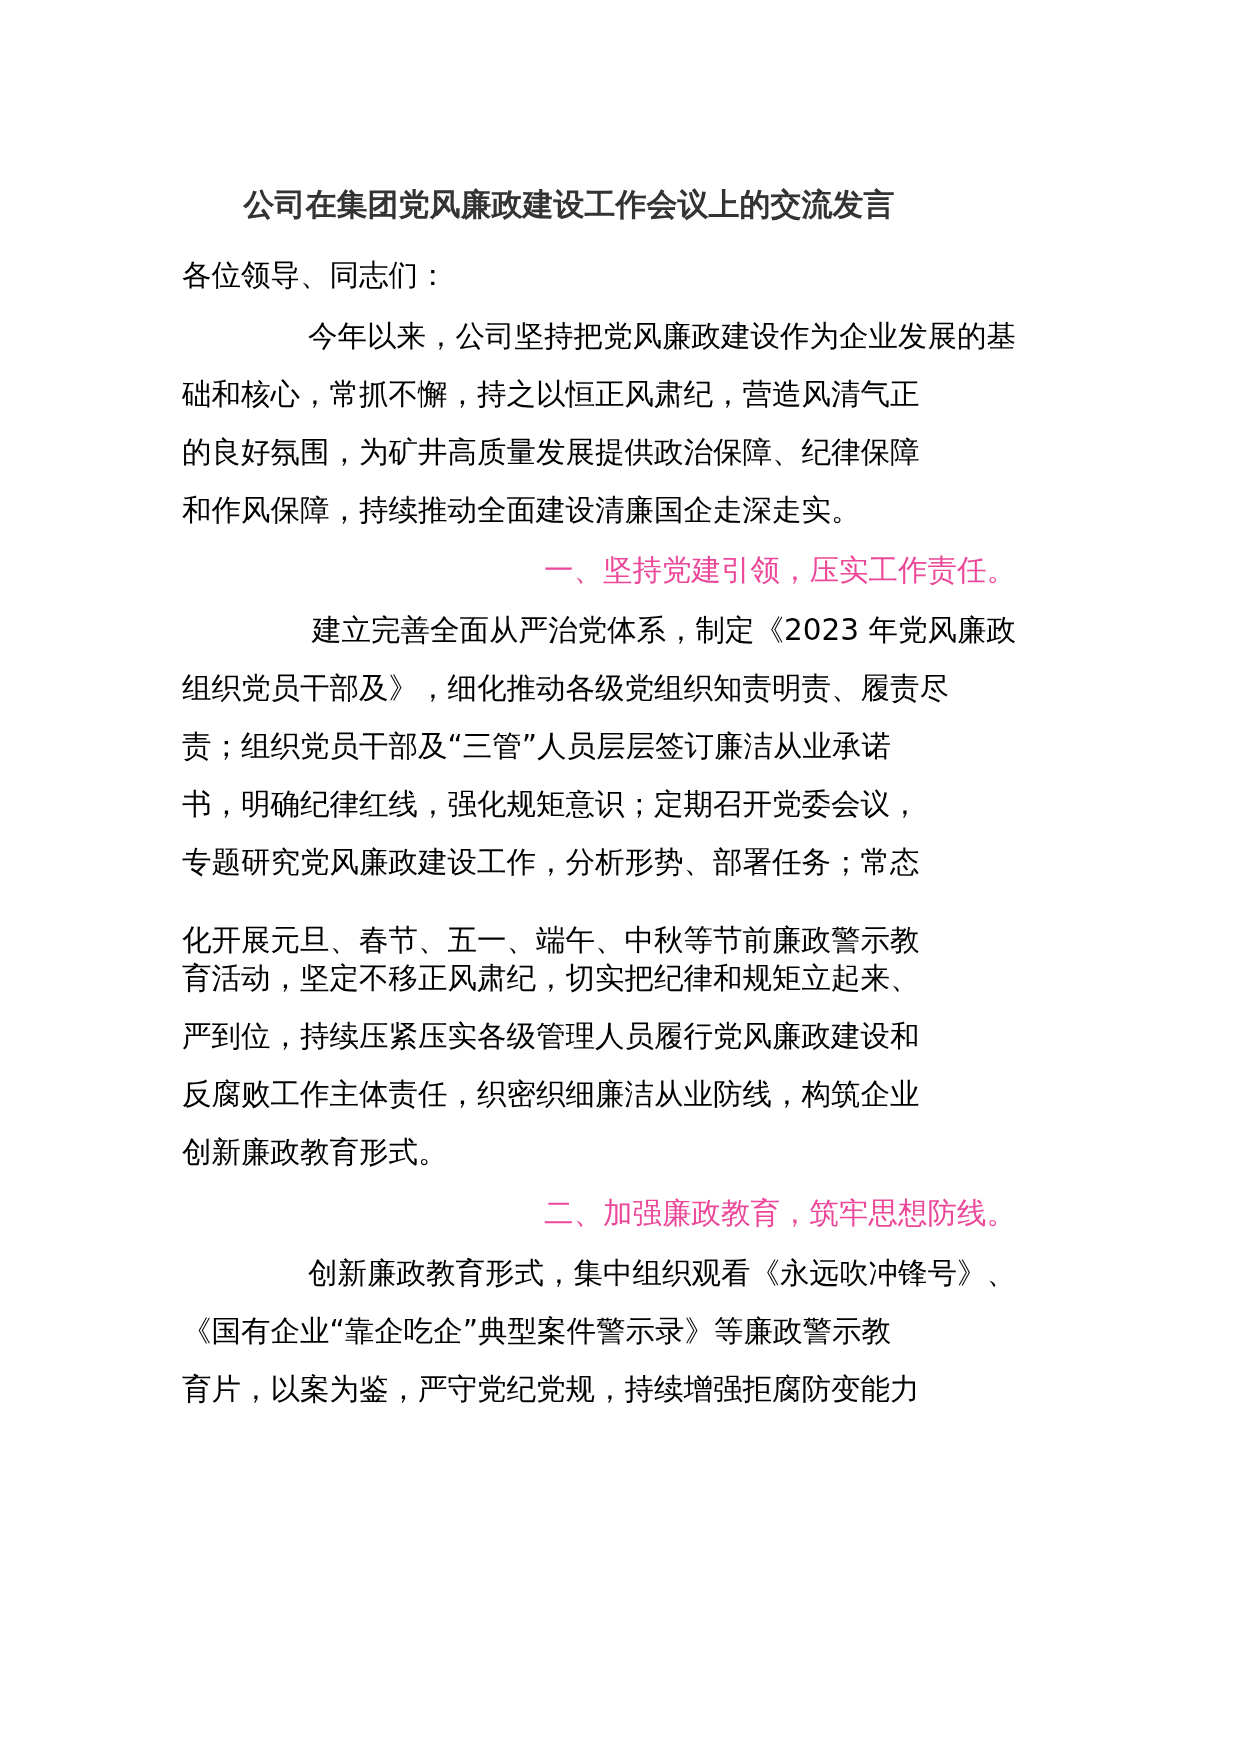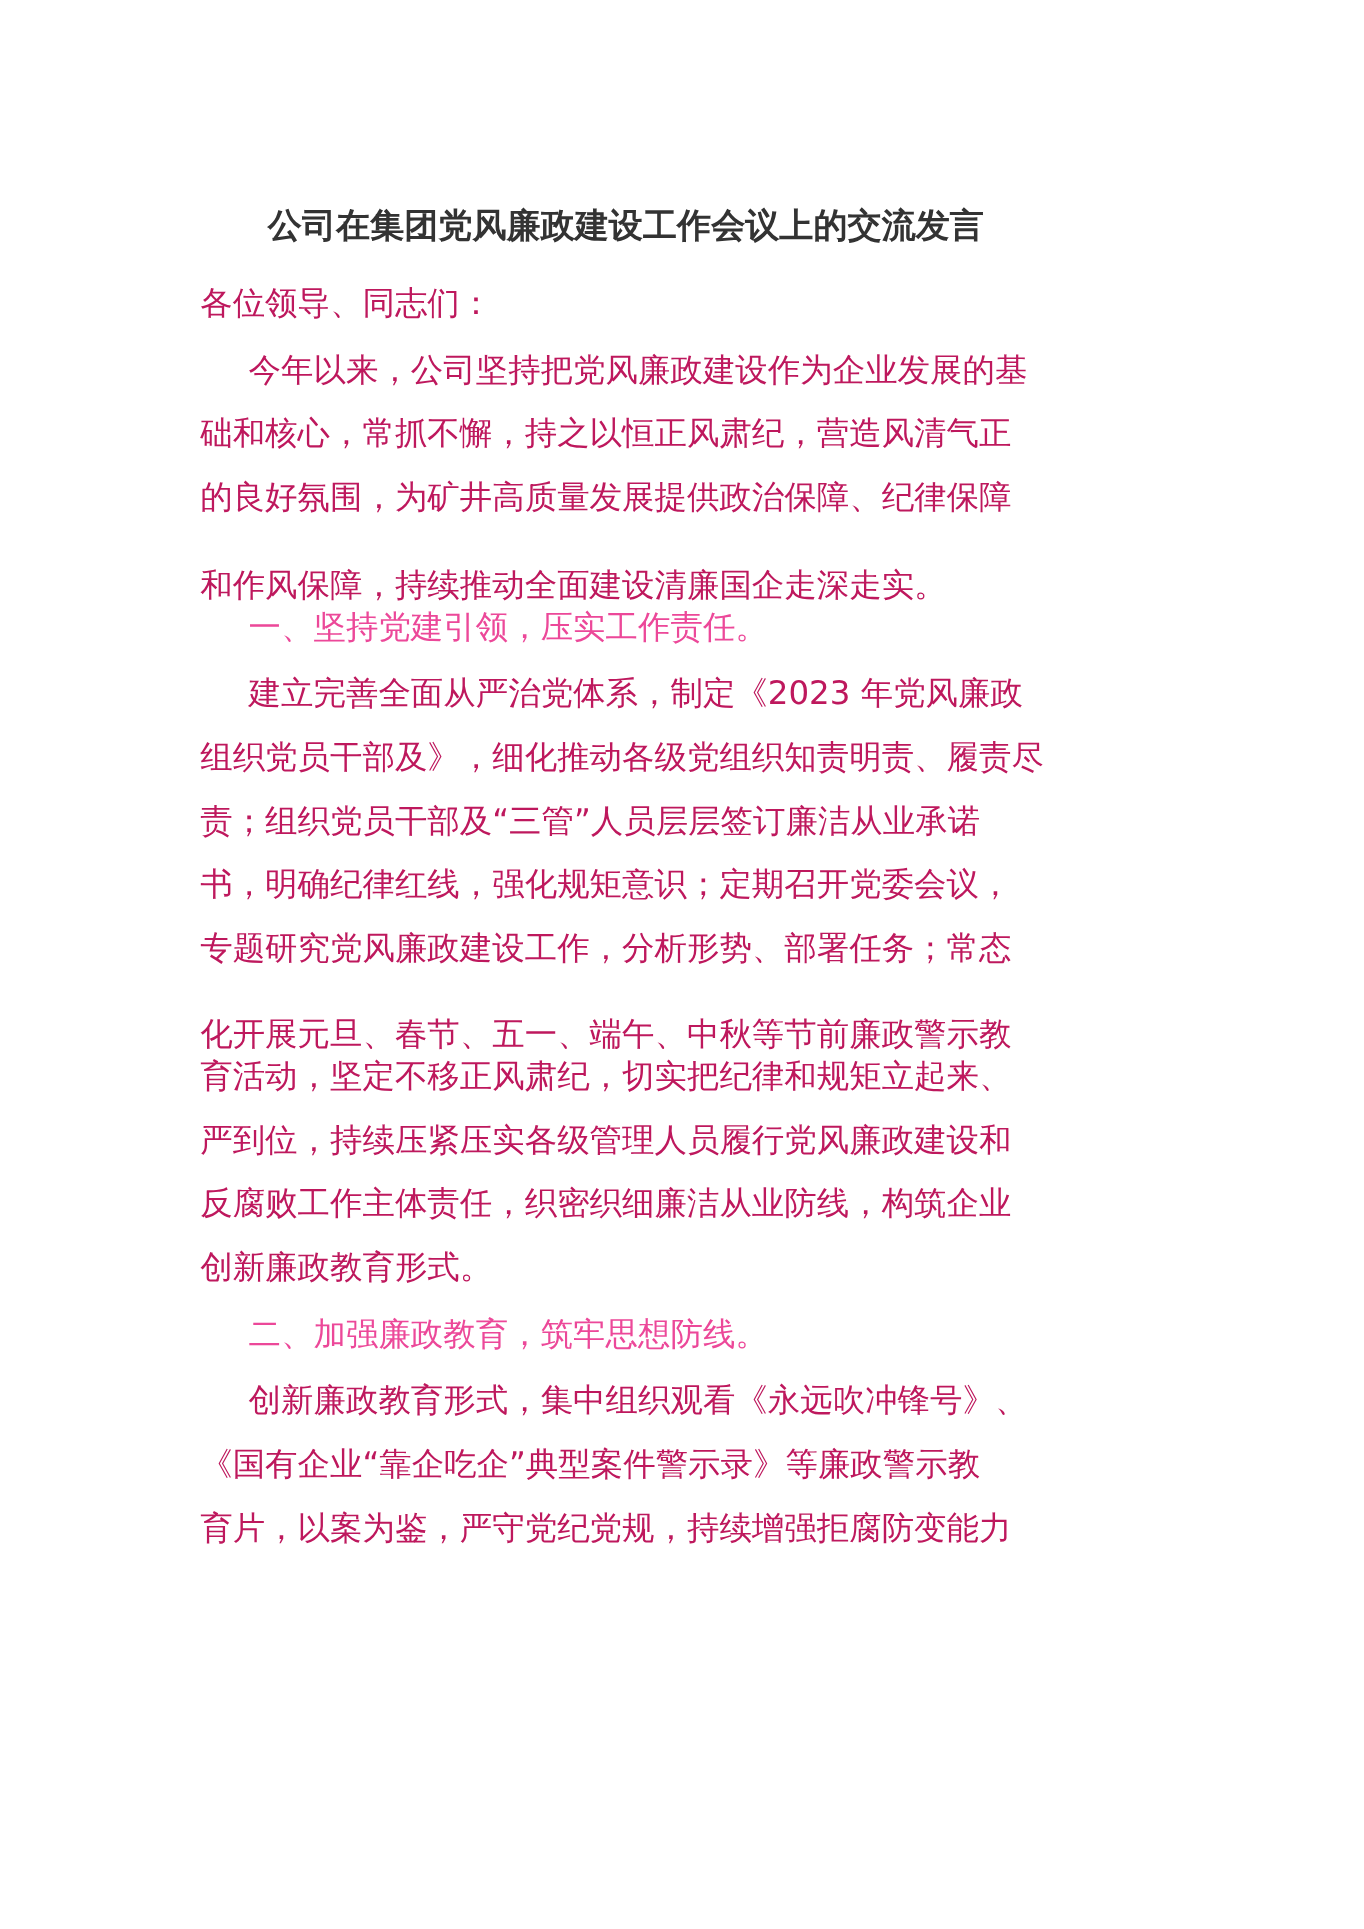--- a/index.html
+++ b/index.html
@@ -2,37 +2,37 @@
 <html><head>
 <meta charset="utf-8">
 <style>
   html, body { margin: 0; padding: 0; background: #ffffff; }
   body { width: 1240px; height: 1754px; position: relative; overflow: hidden;
          font-family: "DejaVu Sans", "Liberation Sans", sans-serif; color: #3a3a3a; }
   .page { position: absolute; left: 0; top: 0; width: 1240px; height: 1754px; margin-left: 14px; }
   .title { position: absolute; left: 0; width: 1110px; top: 184px; text-align: center;
            font-size: 31px; font-weight: bold; color: #333; letter-spacing: 0px; white-space: nowrap; }
   .line { position: absolute; left: 168px; width: 790px; font-size: 29.5px; white-space: nowrap;
-          color: #be185d; line-height: 40px; }
-  .indent { left: 212px; }
+          color: #000000; line-height: 40px; }
+  .indent { left: 212px; text-align: right; }
   .heading { font-weight: normal; color: #ec4899; }
 </style>
 </head>
 <body>
 
 <div class="page">
   <div class="title">公司在集团党风廉政建设工作会议上的交流发言</div>
 
   <div class="line" style="top:255px">各位领导、同志们：</div>
 
   <div>
     <div class="line indent" style="top:316px">今年以来，公司坚持把党风廉政建设作为企业发展的基</div>
     <div class="line" style="top:374px">础和核心，常抓不懈，持之以恒正风肃纪，营造风清气正</div>
     <div class="line" style="top:432px">的良好氛围，为矿井高质量发展提供政治保障、纪律保障</div>
-    <div class="line" style="top:512px">和作风保障，持续推动全面建设清廉国企走深走实。</div>
+    <div class="line" style="top:490px">和作风保障，持续推动全面建设清廉国企走深走实。</div>
   </div>
 
   <div>
     <div class="line indent heading" style="top:550px">一、坚持党建引领，压实工作责任。</div>
     <div class="line indent" style="top:610px">建立完善全面从严治党体系，制定《2023 年党风廉政</div>
     <div class="line" style="top:668px">组织党员干部及》，细化推动各级党组织知责明责、履责尽</div>
     <div class="line" style="top:726px">责；组织党员干部及“三管”人员层层签订廉洁从业承诺</div>
     <div class="line" style="top:784px">书，明确纪律红线，强化规矩意识；定期召开党委会议，</div>
     <div class="line" style="top:842px">专题研究党风廉政建设工作，分析形势、部署任务；常态</div>
     <div class="line" style="top:920px">化开展元旦、春节、五一、端午、中秋等节前廉政警示教</div>

